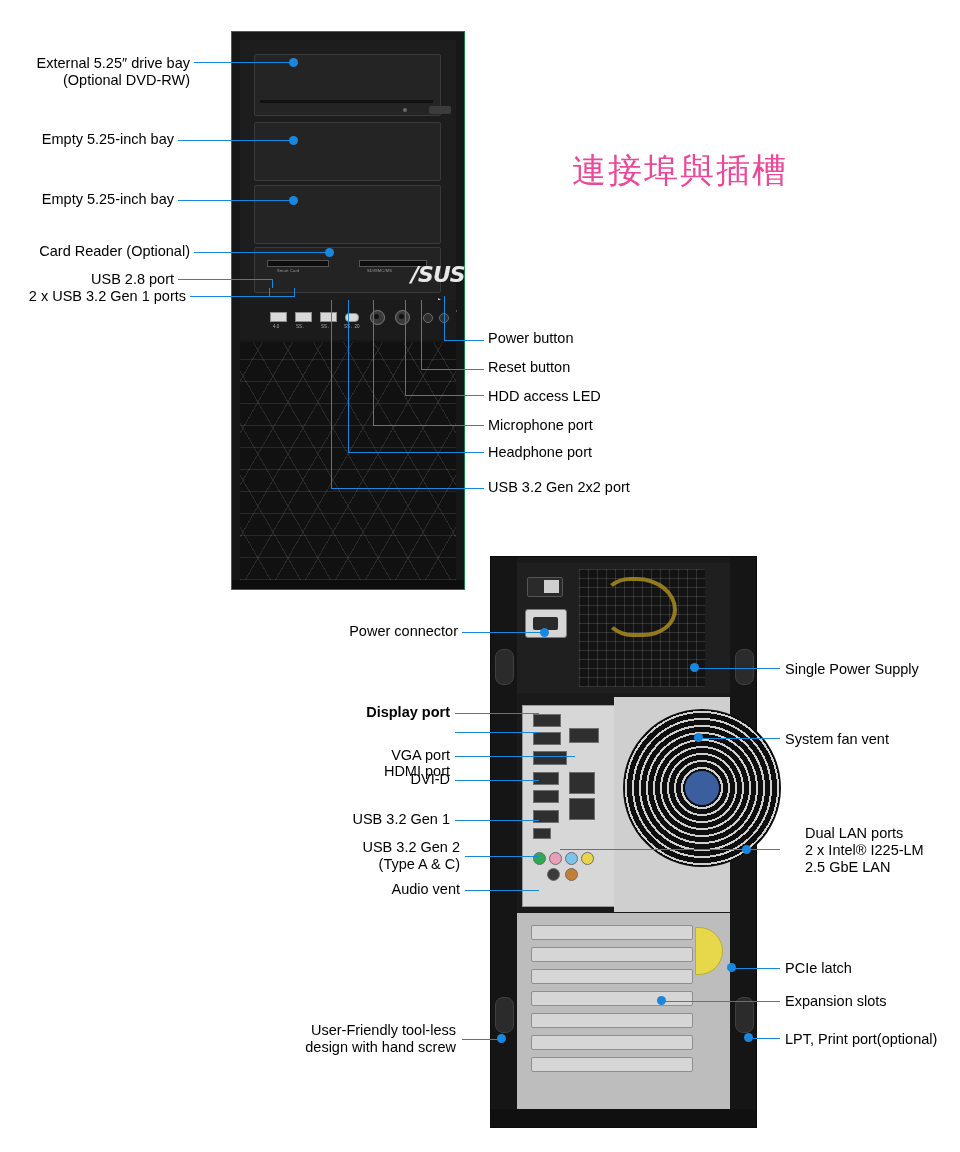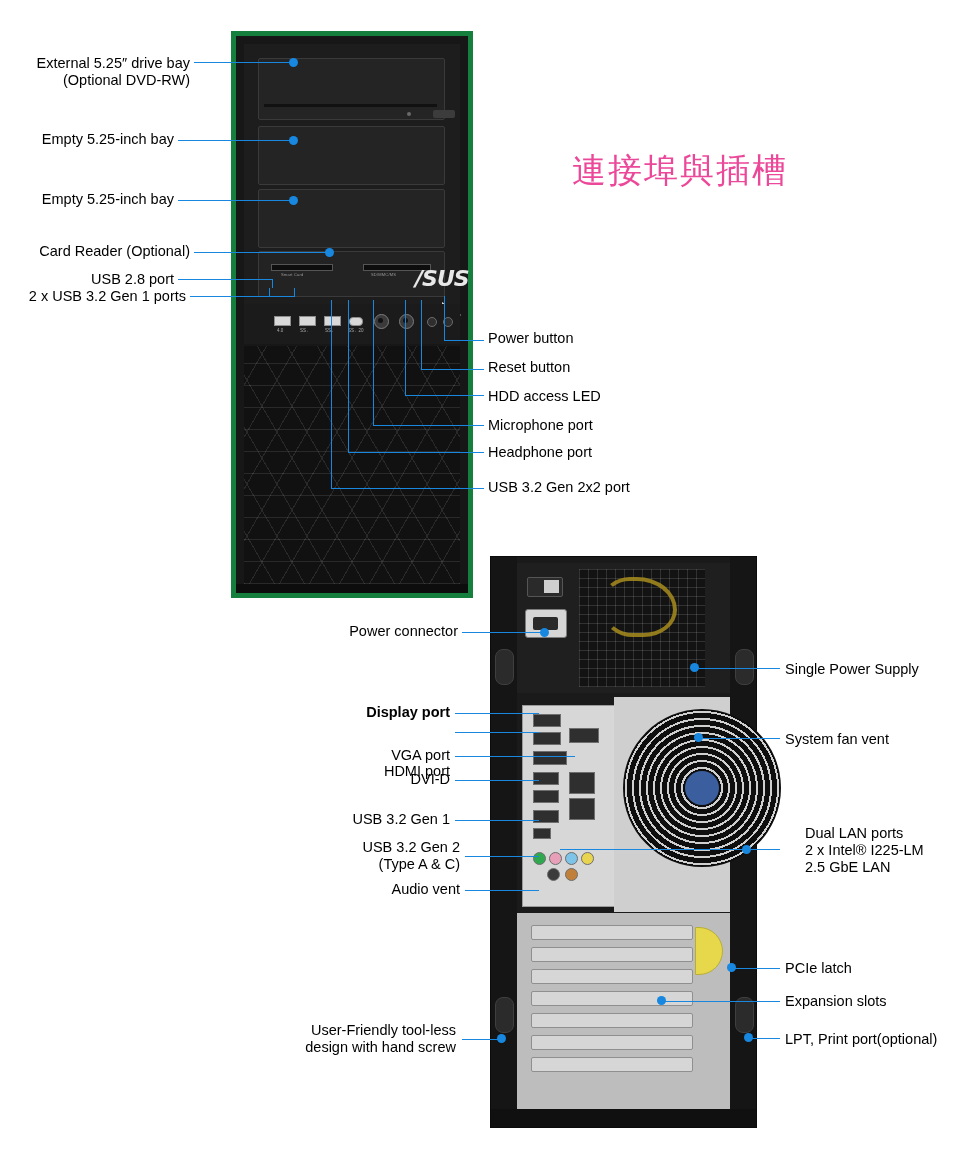--- a/index.html
+++ b/index.html
@@ -58,21 +58,21 @@
     color: #ec4899;
     font-family: "DejaVu Sans", sans-serif;
   }
 
   
   .tower-front {
     position: absolute;
     left: 231px; top: 31px;
     width: 232px; height: 557px;
     background: #171717;
-    border: 5px solid #15803d;
+    border: 1px solid #15803d;
   }
   .tf-bezel {
     position: absolute;
     left: 8px; top: 8px;
     width: 216px; height: 260px;
     background: #1d1d1d;
   }
   .bay {
     position: absolute;
     left: 14px;

